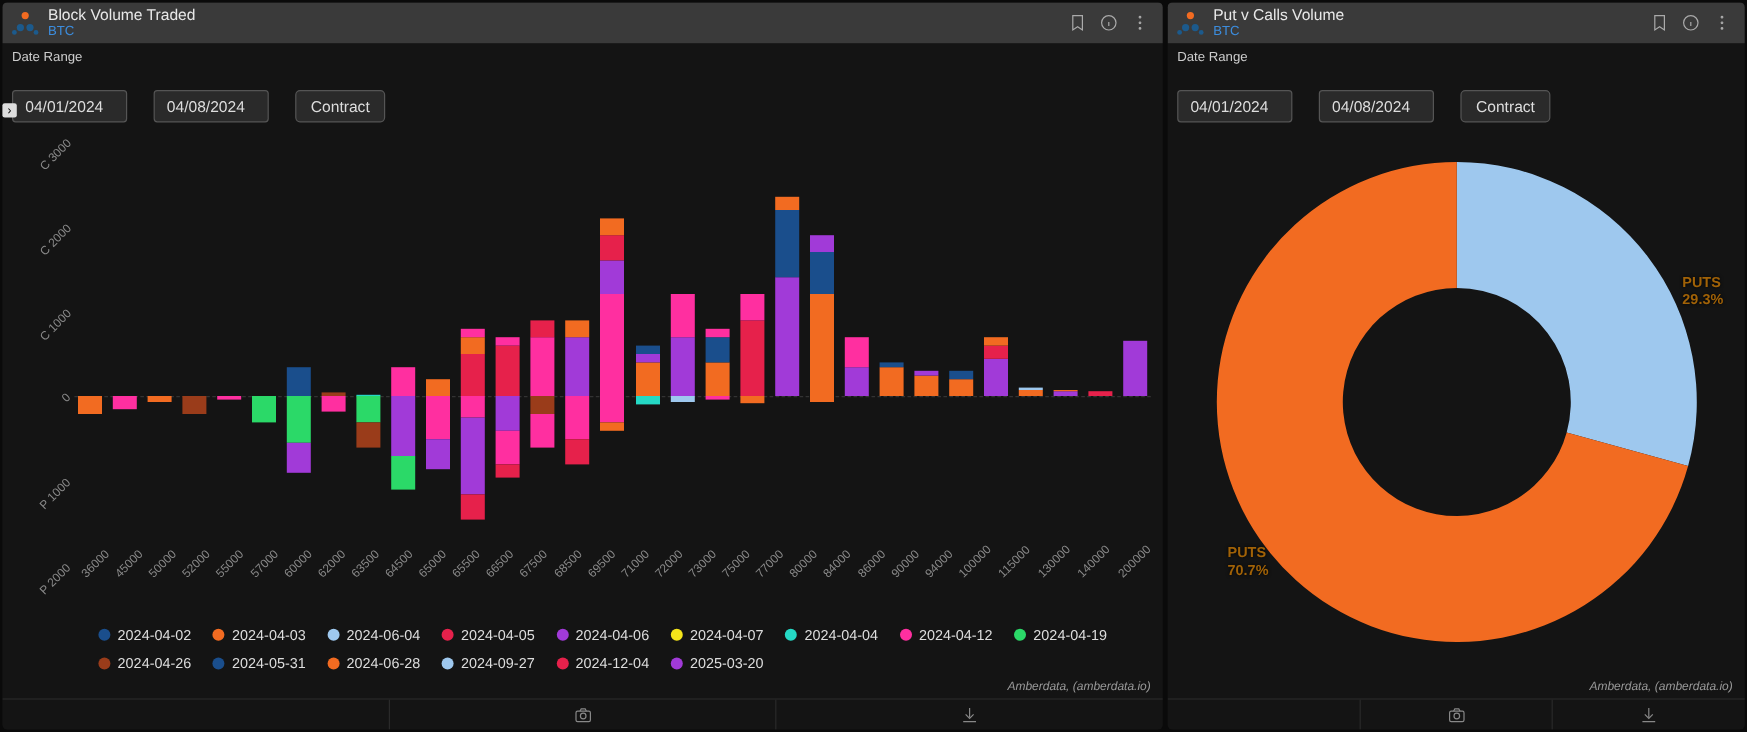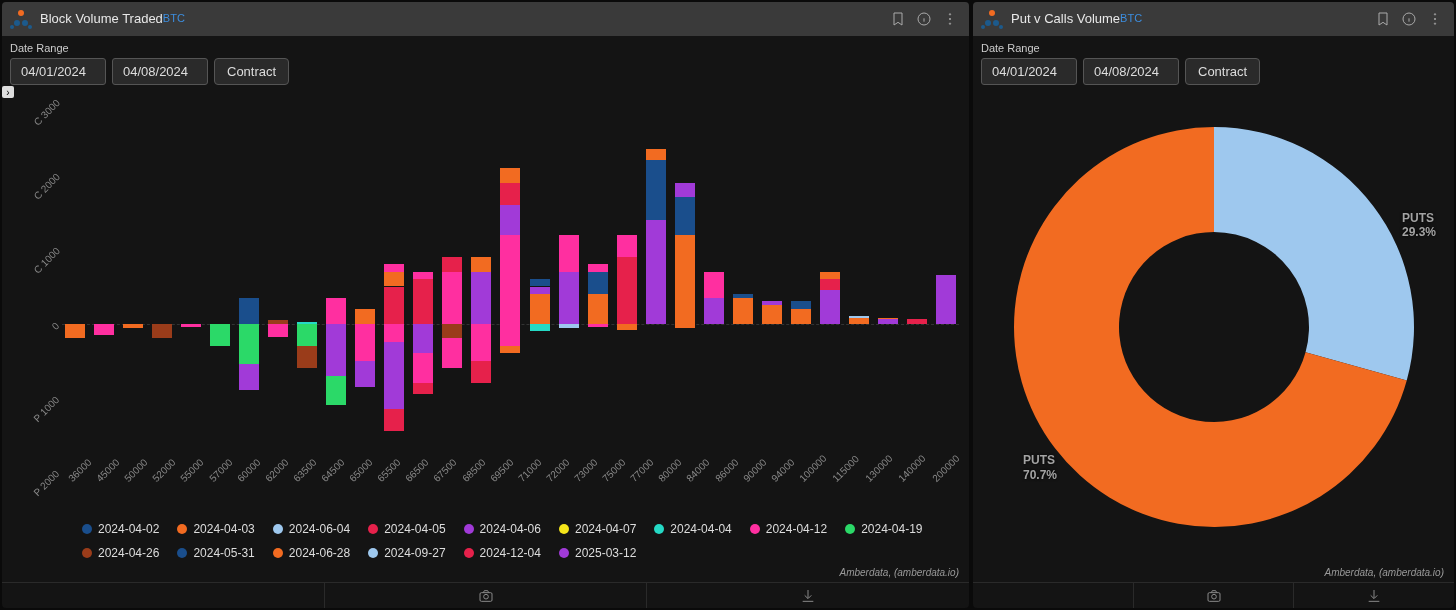--- a/index.html
+++ b/index.html
@@ -37,39 +37,39 @@
     position: relative;
     flex-shrink: 0;
   }
   .logo .dot { position: absolute; border-radius: 50%; }
   .logo .d1 { width: 6px; height: 6px; background: #f26b21; left: 8px; top: 2px; }
   .logo .d2 { width: 6px; height: 6px; background: #1c5a8c; left: 4px; top: 12px; }
   .logo .d3 { width: 6px; height: 6px; background: #1c5a8c; left: 12px; top: 12px; }
   .logo .d4 { width: 4px; height: 4px; background: #1c5a8c; left: 0px; top: 17px; }
   .logo .d5 { width: 4px; height: 4px; background: #1c5a8c; left: 18px; top: 17px; }
 
-  .title-block { display: flex; flex-direction: row; line-height: 1.1; }
+  .title-block { display: flex; flex-direction: column; line-height: 1.1; }
   .title-block .t  { font-size: 13px; color: #e8e8e8; }
   .title-block .st { font-size: 11px; color: #3c8dde; }
   .header-spacer { flex: 1; }
   .header-icon {
     width: 18px; height: 18px;
     display: flex; align-items: center; justify-content: center;
     color: #aaa; cursor: pointer;
   }
   .header-icon svg { width: 16px; height: 16px; stroke: currentColor; fill: none; stroke-width: 1.5; }
 
   .controls-row {
     padding: 6px 8px;
     display: flex;
     flex-direction: column;
     gap: 4px;
   }
   .controls-label { font-size: 11px; color: #ccc; }
-  .controls-inputs { display: flex; gap: 6px; align-items: center; }
+  .controls-inputs { display: flex; gap: 22px; align-items: center; margin-top: 17px; }
   .date-input {
     background: #2a2a2a;
     border: 1px solid #555;
     border-radius: 3px;
     padding: 5px 10px;
     color: #ddd;
     font-size: 13px;
     width: 96px;
   }
   .btn {
@@ -180,21 +180,21 @@
     position: absolute;
     left: 0; right: 0; top: 10px; bottom: 30px;
     display: flex;
     align-items: center;
     justify-content: center;
   }
   .donut-label {
     position: absolute;
     font-size: 12px;
     font-weight: 700;
-    color: #a3a3a3;
+    color: #a16207;
     text-shadow: 0 0 3px #000;
     line-height: 1.2;
   }
 
   .handle {
     position: absolute;
     left: 2px; top: 86px;
     width: 12px; height: 12px;
     background: #ddd;
     color: #000;
@@ -498,21 +498,21 @@
         <div class="legend-item">
           <span class="legend-dot" style="background: rgb(158, 200, 238);"></span>
           <span>2024-09-27</span>
         </div>
         <div class="legend-item">
           <span class="legend-dot" style="background: rgb(230, 33, 75);"></span>
           <span>2024-12-04</span>
         </div>
         <div class="legend-item">
           <span class="legend-dot" style="background: rgb(161, 58, 216);"></span>
-          <span>2025-03-12</span>
+          <span>2025-03-20</span>
         </div>
       </div>
     <div class="attribution">Amberdata, (amberdata.io)</div>
   </div>
 
   <div class="panel-footer">
     <div class="footer-cell"></div>
     <div class="footer-cell">
       <svg viewBox="0 0 24 24">
           <rect x="3" y="7" width="18" height="13" rx="2"></rect>

